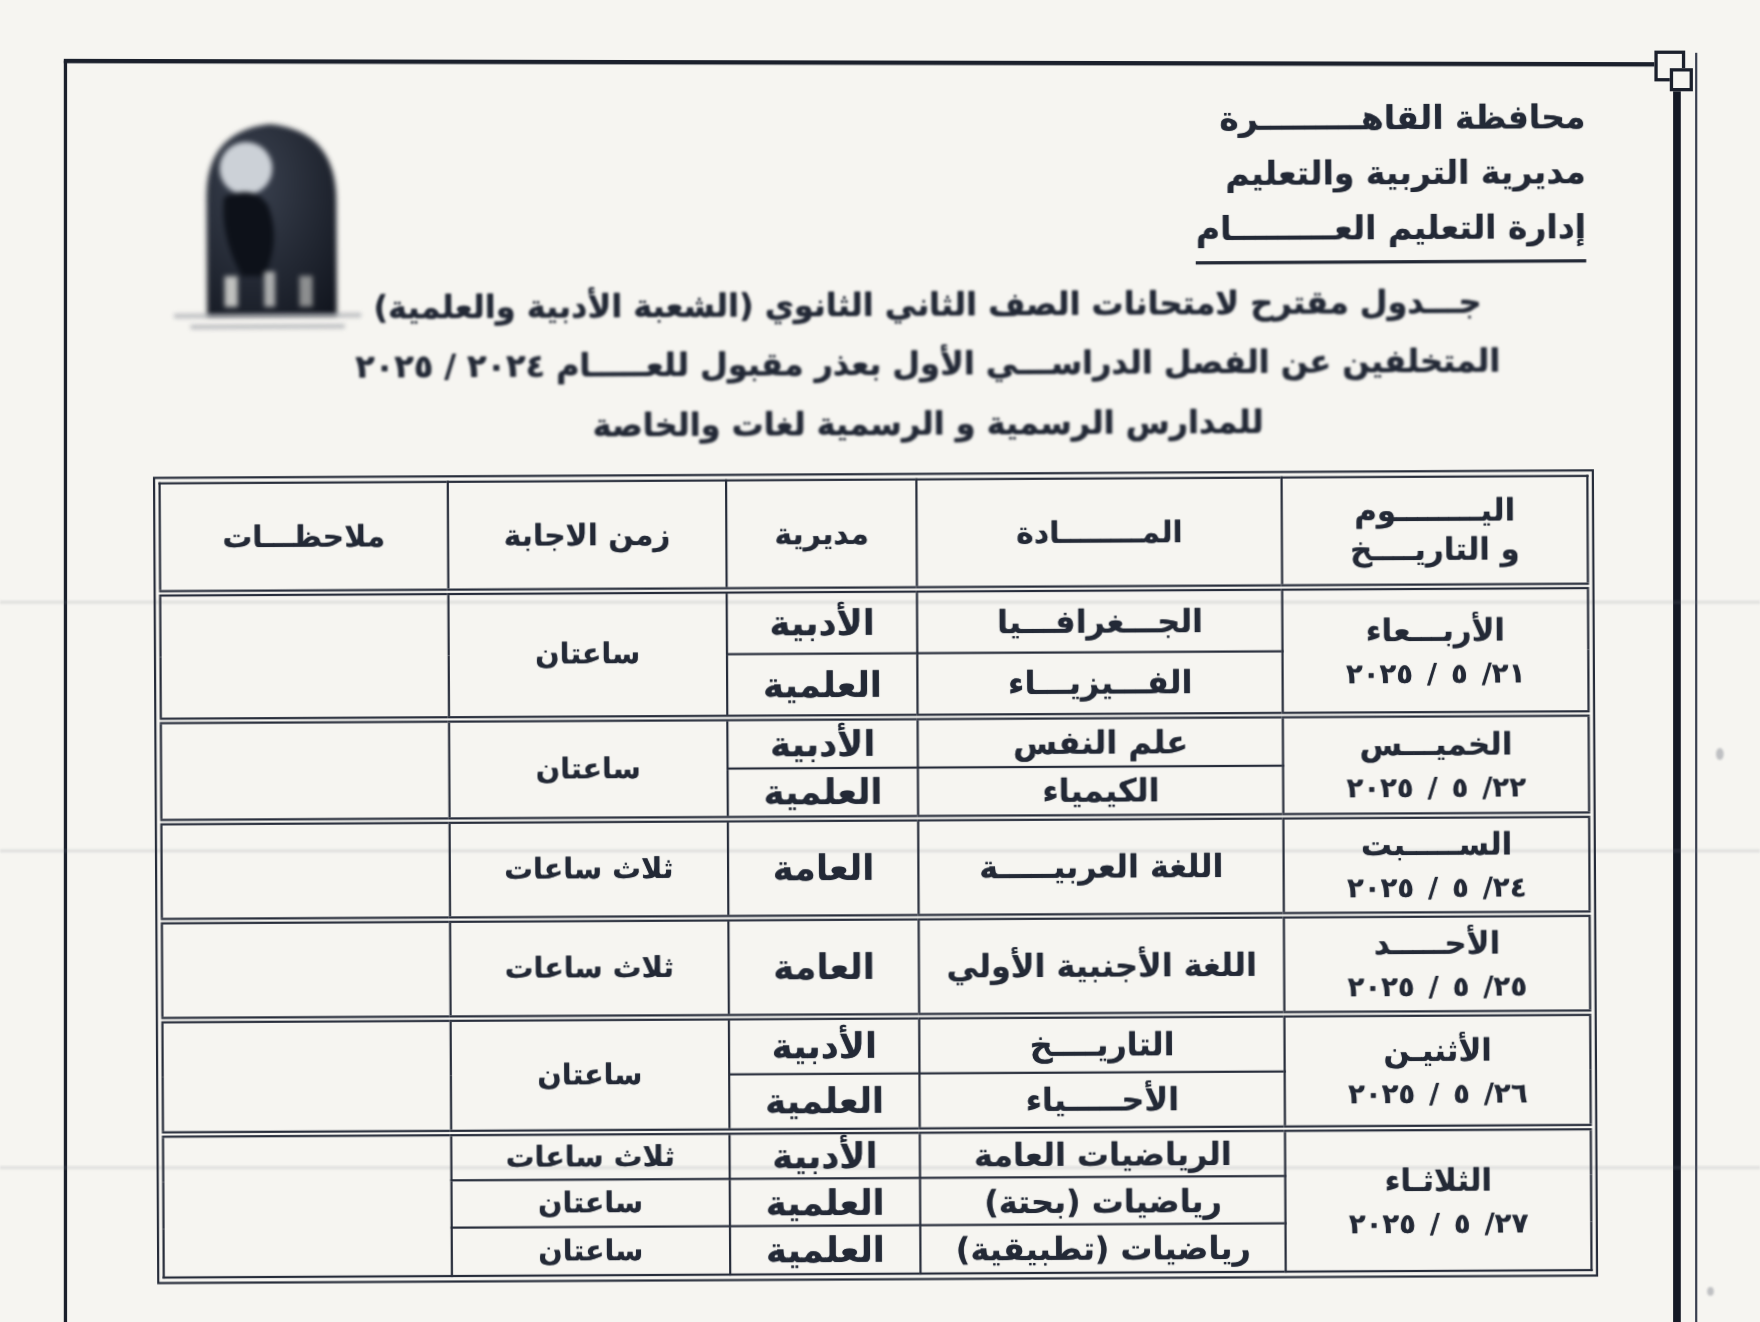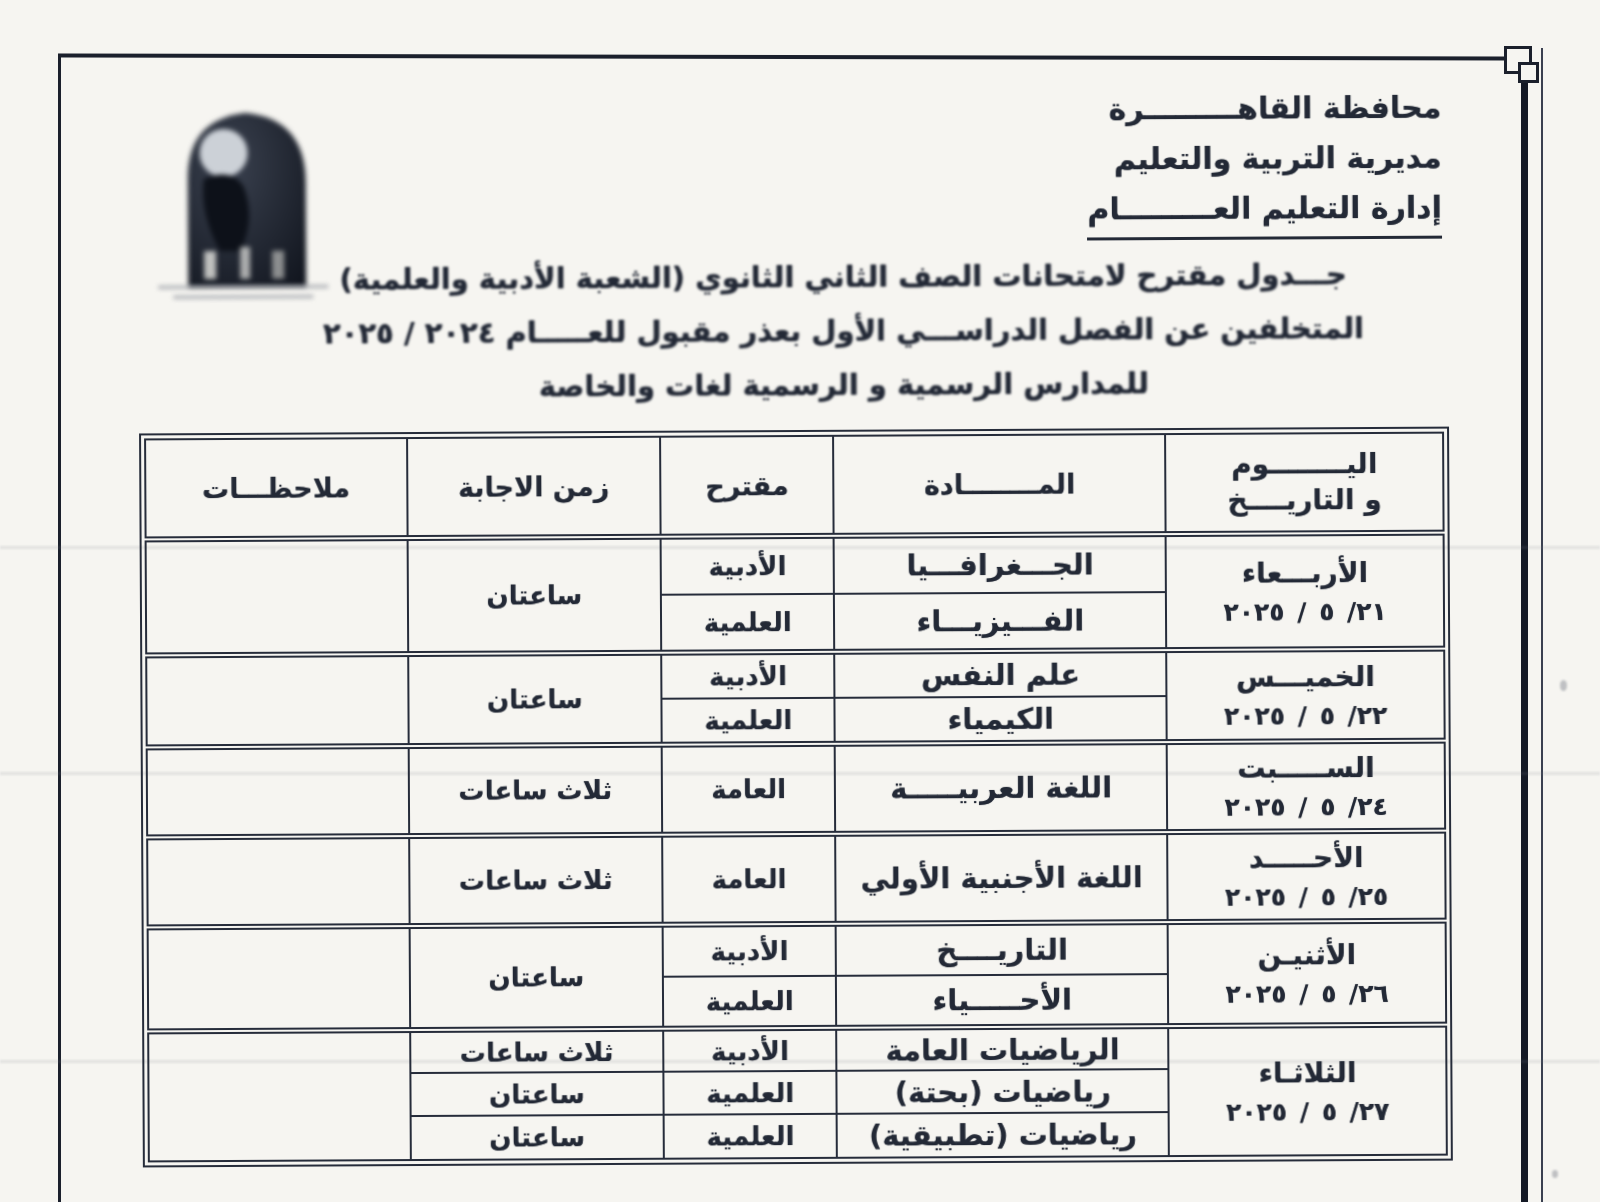--- a/index.html
+++ b/index.html
@@ -36,21 +36,21 @@
     font-weight:bold;text-shadow:0 0 1px rgba(30,36,50,.55);}
   th,td{border:2.5px solid #262c3a;vertical-align:middle;text-align:center;padding:0 4px;
     border-top-width:2px;border-bottom-width:2px;}
   thead tr{height:100px;}
   th{font-size:27px;font-weight:bold;}
   th.day-h{font-size:28px;line-height:36px;}
   tr.group-start td, thead th{border-top-width:2.5px;}
   tbody tr.group-start td{border-top:6px double #262c3a;}
   thead tr th{border-bottom:6px double #262c3a;}
   td.subject-cell{font-size:29px;}
-  td.branch-cell{font-size:26px;}
+  td.branch-cell{font-size:32px;}
   td.time-cell{font-size:26px;}
   td.notes-cell{font-size:24px;}
   .day-name{font-size:28px;margin-bottom:8px;}
   .day-date{font-size:25px;letter-spacing:2px;word-spacing:4px;}
   .tilt{transform:rotate(-7deg);}
   
   .streak{position:absolute;left:0;width:1600px;height:3px;background:rgba(118,124,136,.16);filter:blur(1.2px);}
   .bottom-artifact{position:absolute;left:430px;top:1190px;width:750px;height:13px;
     background:repeating-linear-gradient(90deg,rgba(25,30,45,.5) 0 38px,rgba(25,30,45,0) 38px 66px);
     filter:blur(3px);border-radius:8px;}
@@ -120,21 +120,21 @@
           <col style="width:252px">
             <col style="width:260px">
         </colgroup>
         <thead>
           <tr>
             <th class="day-h">
               <div>اليــــــــوم</div>
               <div>و التاريــــخ</div>
             </th>
             <th>المــــــــادة</th>
-            <th>مقترح</th>
+            <th>مديرية</th>
             <th>زمن الاجابة</th>
             <th>ملاحظـــات</th>
           </tr>
         </thead>
         <tbody>
             <tr class="group-start" style="height: 58px;">
               <td class="day-cell" rowspan="2">
                 <div class="day-name">الأربـــعاء</div>
                 <div class="day-date">٢١/ ٥ / ٢٠٢٥</div>
               </td>

